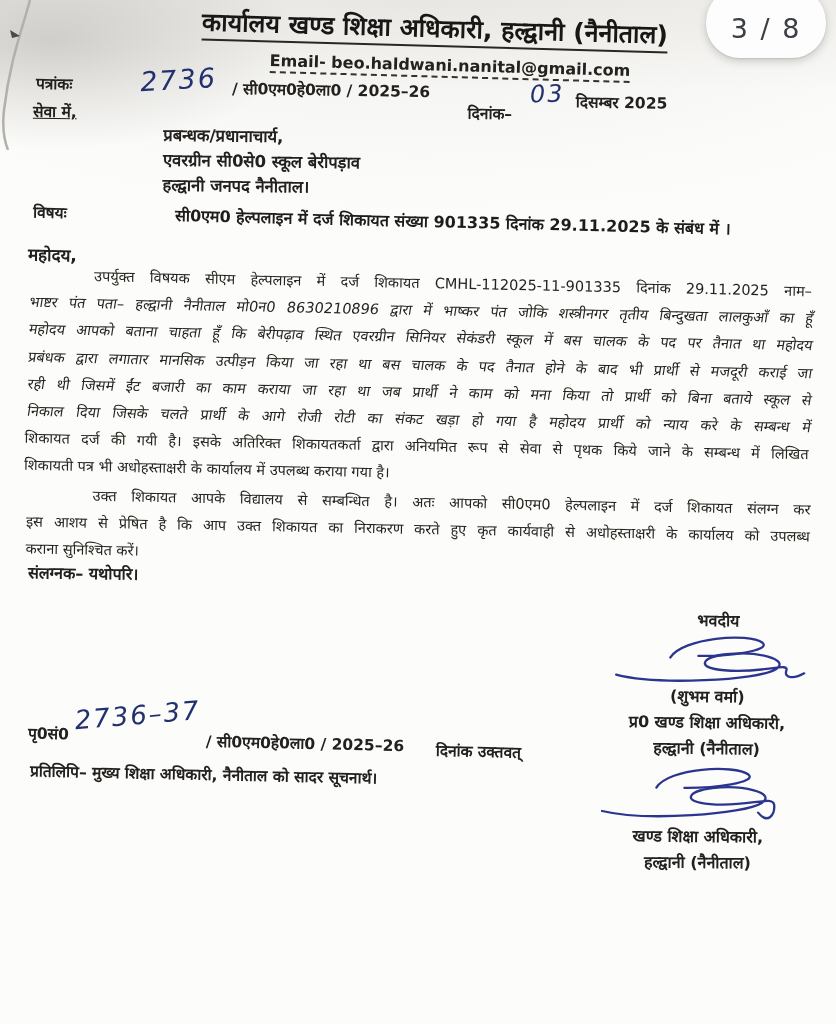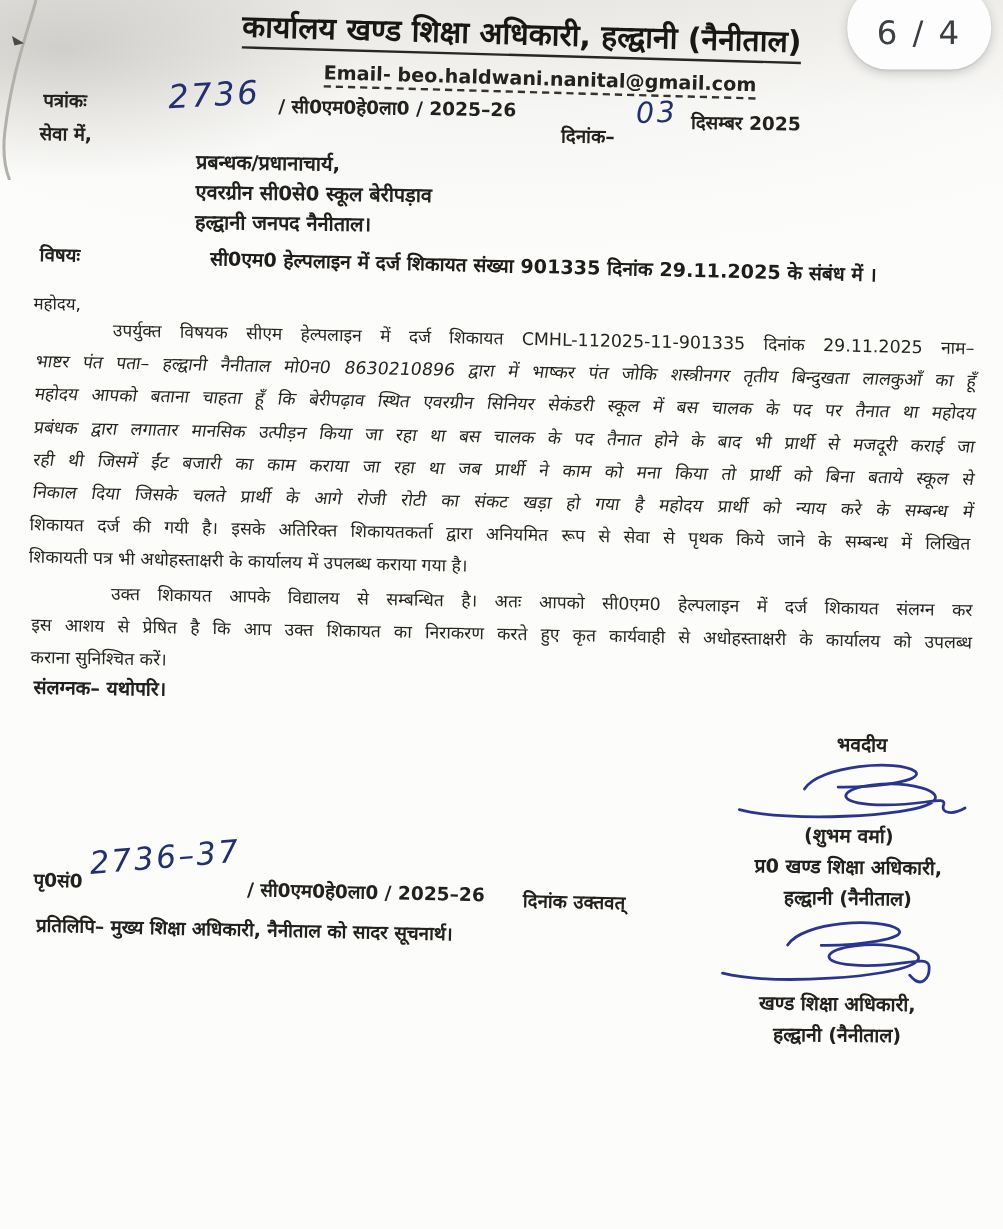--- a/index.html
+++ b/index.html
@@ -44,21 +44,21 @@
   .hand{
     font-style:italic;font-weight:500;color:#23306f;
     letter-spacing:2px;white-space:nowrap;
   }
   .ref-row .hand{font-size:27px;}
   .recipient{left:163px;top:124px;font-size:16.5px;font-weight:600;line-height:25px;transform:rotate(0.8deg);}
   .subject-row{left:33px;top:210px;width:780px;transform:rotate(1.4deg);}
   .subject-text{
     position:absolute;left:142px;top:0;font-size:16px;font-weight:bold;white-space:nowrap;color:#1f1d1a;
   }
-  .greeting{left:28px;top:243px;font-size:14px;font-weight:400;transform:rotate(1deg);}
+  .greeting{left:28px;top:243px;font-size:17px;font-weight:700;transform:rotate(1deg);}
   .para{width:784px;font-size:14.5px;line-height:27.2px;color:#26241f;}
   .para .line{text-align:justify;text-align-last:justify;height:27.2px;}
   .para .line:first-child{text-indent:66px;}
   .para .line:last-child{text-align-last:left;}
   .para1{left:26px;top:270px;transform:rotate(1.2deg);}
   .para1 .line:nth-child(n+2):nth-child(-n+6){
     transform:skewX(-8deg);transform-origin:left bottom;
   }
   .para2{left:26px;top:489px;transform:rotate(1.1deg);}
   .enclosure{left:28px;top:562px;font-size:16px;font-weight:bold;transform:rotate(0.8deg);}
@@ -78,39 +78,39 @@
 <body>
 
 <div class="paper-shade"></div>
 
 <svg class="edge-curl" width="60" height="150" viewBox="0 0 60 150">
   <path d="M30 0 C22 30 10 60 4 110 C2 128 4 140 8 150" fill="none" stroke="#b3b0aa" stroke-width="2.5"></path>
   <path d="M10 30 L20 36 L12 38 Z" fill="#4d4a46"></path>
 </svg>
 
 <div class="page-pill">
-  <span>6 / 4</span>
+  <span>3 / 8</span>
 </div>
 
 <div class="abs hdr-title">
   <span class="u">कार्यालय खण्ड शिक्षा अधिकारी, हल्द्वानी (नैनीताल)</span>
 </div>
 <div class="abs hdr-email">
   <span class="u">Email- beo.haldwani.nanital@gmail.com</span>
 </div>
 
 <div class="abs ref-row" style="left:36px;top:78px;width:780px;transform:rotate(0.9deg);">
   <span class="lbl">पत्रांकः</span>
   <span class="hand" style="position:absolute;left:104px;top:-10px;transform:rotate(-4deg);">2736</span>
   <span class="lbl nowrap" style="position:absolute;left:196px;top:2px;">/ सी0एम0हे0ला0  / 2025–26</span>
   <span class="lbl" style="position:absolute;left:432px;top:23px;">दिनांक–</span>
   <span class="hand" style="position:absolute;left:494px;top:0px;font-size:24px;transform:rotate(-3deg);">03</span>
   <span class="lbl nowrap" style="position:absolute;left:540px;top:10px;">दिसम्बर  2025</span>
 </div>
-<div class="abs lbl" style="left:33px;top:100px;transform:rotate(0.9deg);">सेवा में,</div>
+<div class="abs lbl" style="left:33px;top:100px;transform:rotate(0.9deg);text-decoration:underline;">सेवा में,</div>
 
 <div class="abs recipient">
   <div>प्रबन्धक/प्रधानाचार्य,</div>
   <div>एवरग्रीन सी0से0 स्कूल बेरीपड़ाव</div>
   <div>हल्द्वानी जनपद नैनीताल।</div>
 </div>
 
 <div class="abs subject-row">
   <span class="lbl">विषयः</span>
   <span class="subject-text">सी0एम0 हेल्पलाइन में दर्ज शिकायत संख्या 901335 दिनांक 29.11.2025 के संबंध में ।</span>

